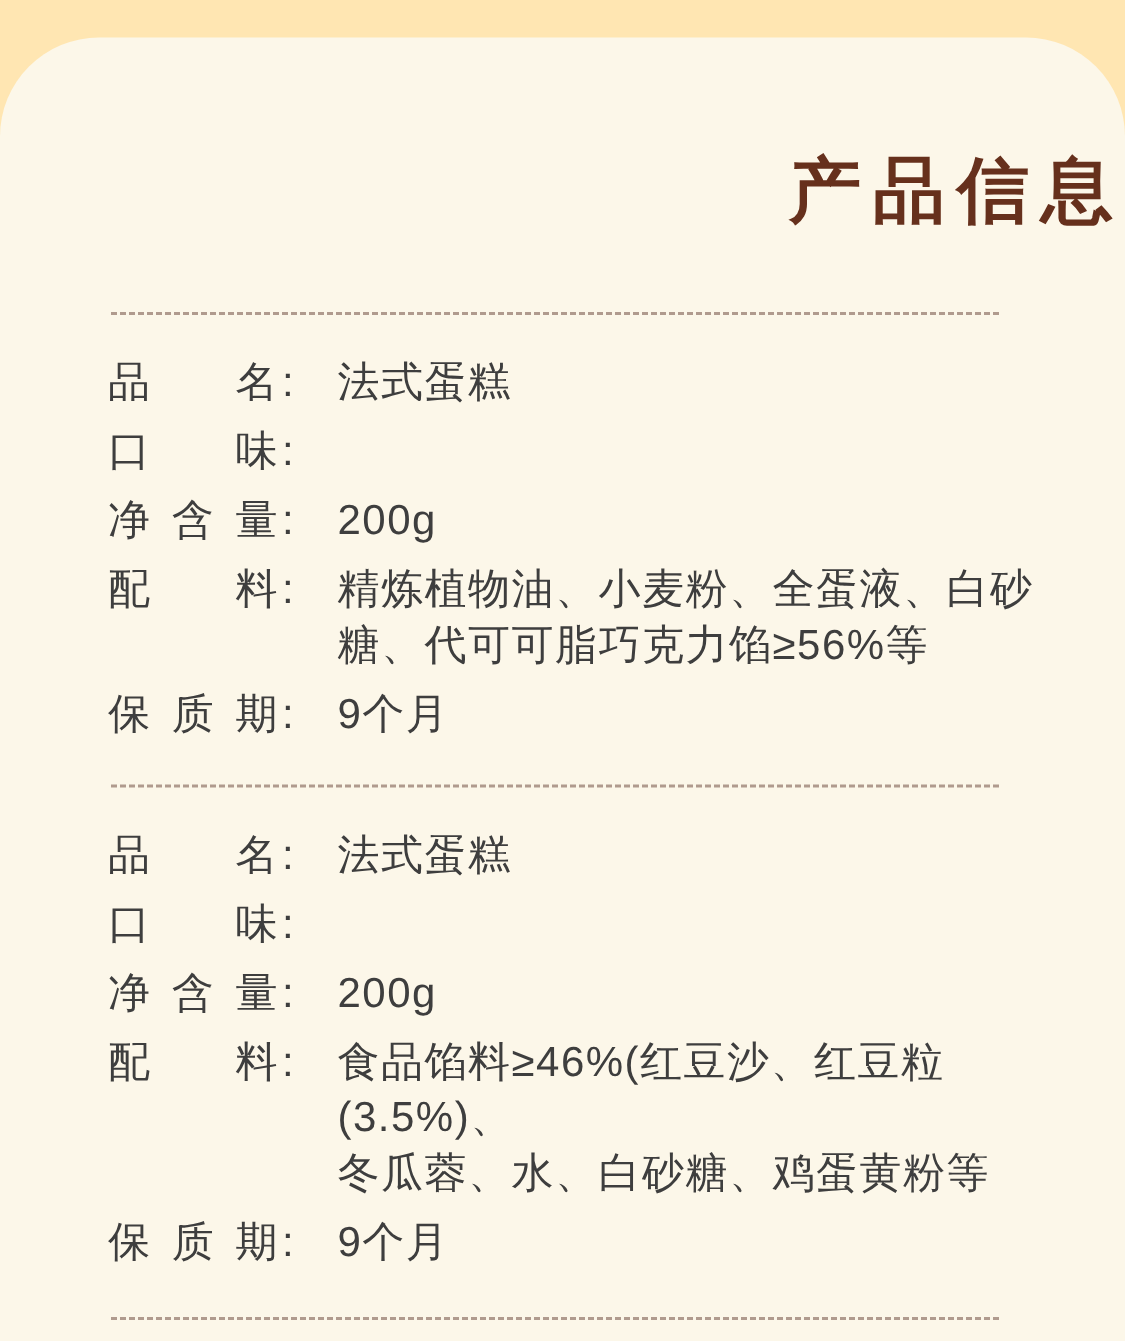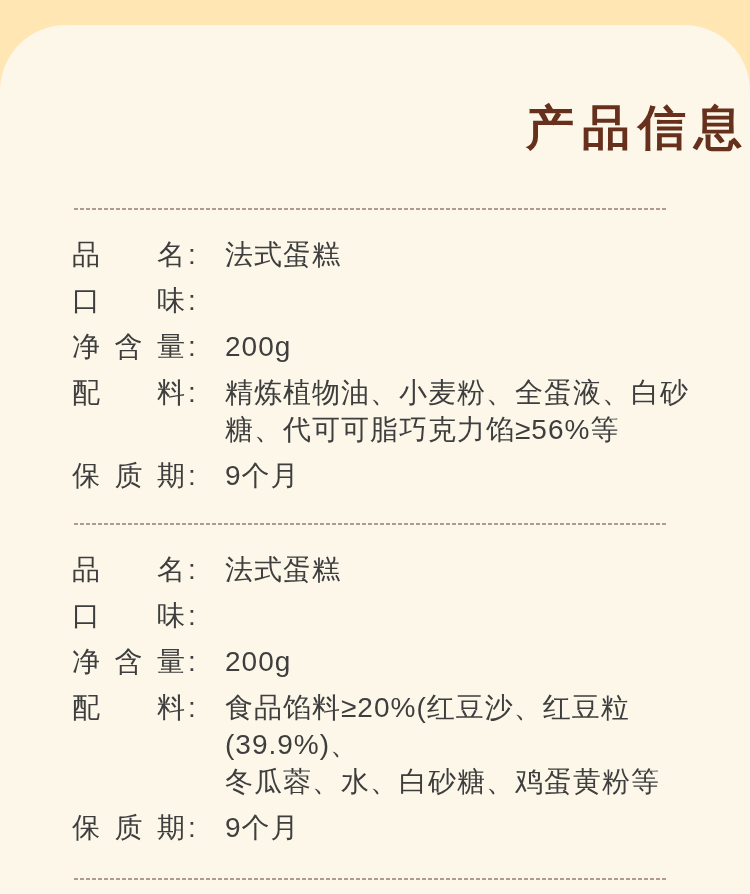--- a/index.html
+++ b/index.html
@@ -126,21 +126,21 @@
           <span class="row-colon">:</span>
         </div>
         <div class="row">
           <span class="row-label">净含量</span>
           <span class="row-colon">:</span>
           <span class="row-value">200g</span>
         </div>
         <div class="row">
           <span class="row-label">配料</span>
           <span class="row-colon">:</span>
-          <span class="row-value">食品馅料≥20%(红豆沙、红豆粒(39.9%)、
+          <span class="row-value">食品馅料≥46%(红豆沙、红豆粒(3.5%)、
 冬瓜蓉、水、白砂糖、鸡蛋黄粉等</span>
         </div>
         <div class="row">
           <span class="row-label">保质期</span>
           <span class="row-colon">:</span>
           <span class="row-value">9个月</span>
         </div>
       </div>
 
       <div class="divider last"></div>

